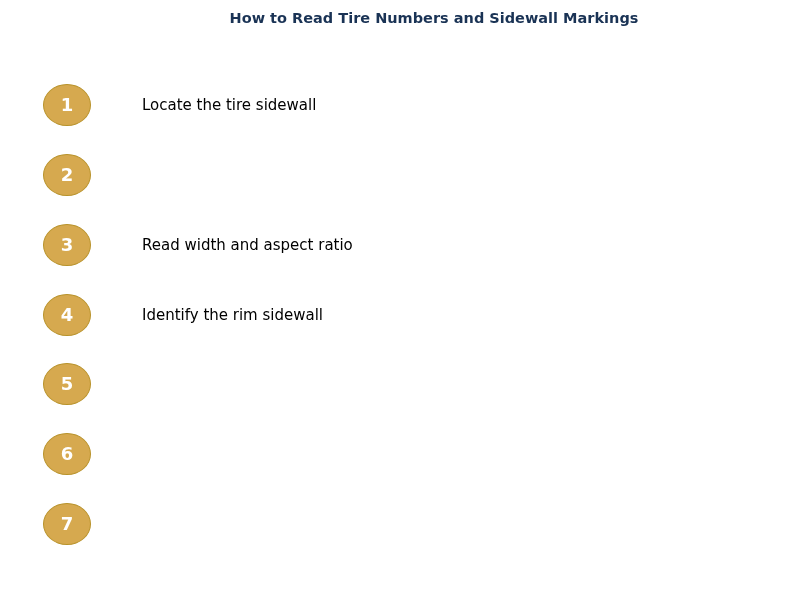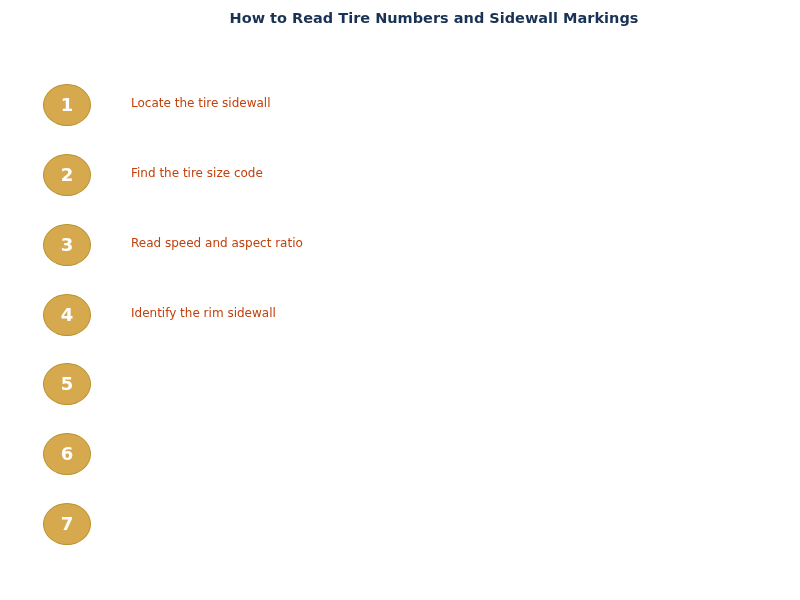--- a/index.html
+++ b/index.html
@@ -1,37 +1,36 @@
 <!DOCTYPE html>
 <html><head>
 <meta charset="utf-8">
 <style>
   html, body { margin:0; padding:0; background:#ffffff; }
   body { width:800px; height:600px; position:relative; overflow:hidden; font-family:"DejaVu Sans", sans-serif; }
   .title { position:absolute; top:10px; left:0; width:800px; text-align:center; font-size:14.5px; font-weight:bold; color:#1a3355;padding-left:34px; }
   .step { position:absolute; left:0; width:800px; height:44px; }
   .badge { position:absolute; left:43px; top:0; width:46px; height:40px; border-radius:50%; background:#d6a94f; border:1.5px solid #b8922a; color:#ffffff; font-weight:bold; font-size:18px; text-align:center; line-height:40px; }
-  .label { position:absolute; left:131px; top:12px; font-size:12px; color:#c2410c; }
+  .label { position:absolute; left:142px; top:12px; font-size:15px; color:#000000; }
 </style>
 </head>
 <body>
 
 <div class="title">How to Read Tire Numbers and Sidewall Markings</div>
 
 <div class="step" style="top:84px">
   <div class="badge">1</div>
   <div class="label">Locate the tire sidewall</div>
 </div>
 <div class="step" style="top:154px">
   <div class="badge">2</div>
-  <div class="label">Find the tire size code</div>
 </div>
 <div class="step" style="top:224px">
   <div class="badge">3</div>
-  <div class="label">Read speed and aspect ratio</div>
+  <div class="label">Read width and aspect ratio</div>
 </div>
 <div class="step" style="top:294px">
   <div class="badge">4</div>
   <div class="label">Identify the rim sidewall</div>
 </div>
 <div class="step" style="top:363px">
   <div class="badge">5</div>
 </div>
 <div class="step" style="top:433px">
   <div class="badge">6</div>

